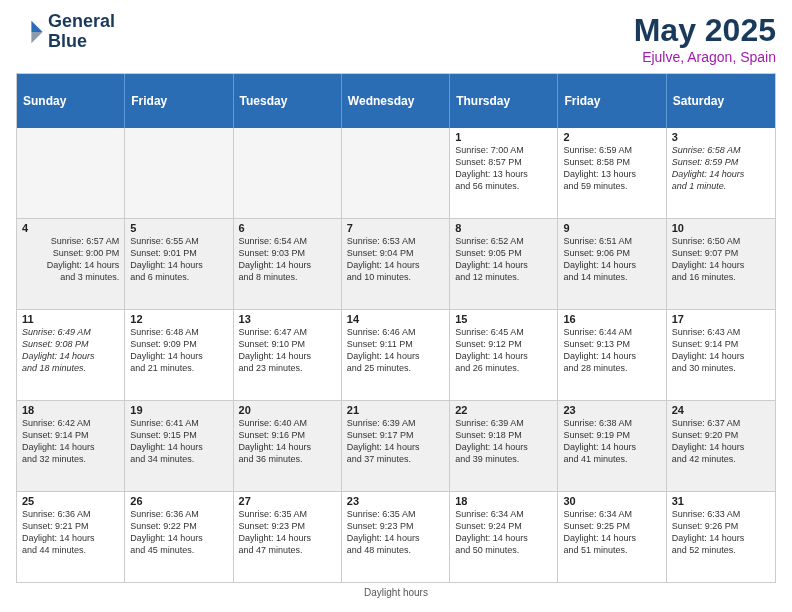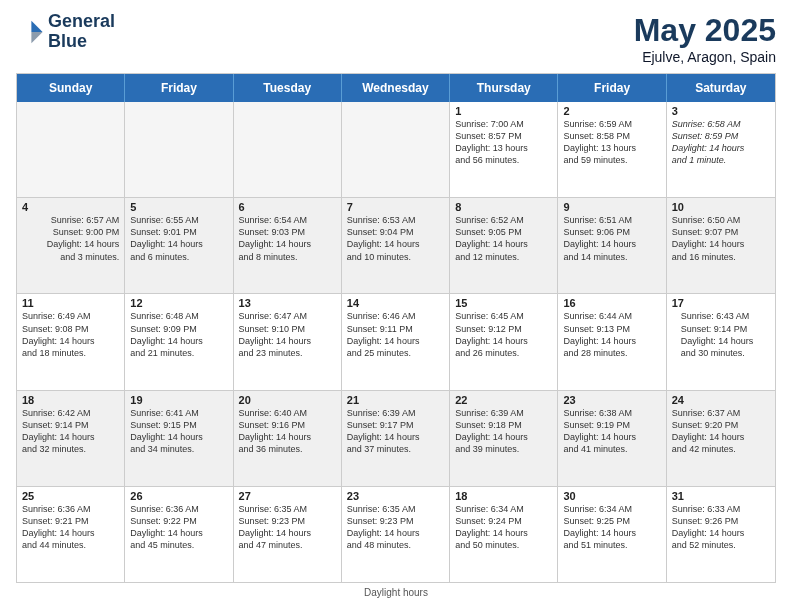--- a/index.html
+++ b/index.html
@@ -41,39 +41,39 @@
     .title-block {
       text-align: right;
     }
     .main-title {
       font-size: 32px;
       font-weight: bold;
       color: #1a3a5c;
     }
     .subtitle {
       font-size: 14px;
-      color: #0f172a;
+      color: #a21caf;
     }
     .calendar {
       flex: 1;
       display: flex;
       flex-direction: column;
       border: 1px solid #ccc;
     }
     .cal-header-row {
       display: grid;
       grid-template-columns: repeat(7, 1fr);
       background: #2a6db5;
     }
     .cal-header-cell {
       color: #fff;
       font-size: 12px;
       font-weight: bold;
-      padding: 7px 6px;
-      text-align: center;
+      padding: 20px 6px;
+      text-align: left;
       border-right: 1px solid #5a9dd5;
     }
     .cal-header-cell:last-child { border-right: none; }
     .cal-body {
       flex: 1;
       display: flex;
       flex-direction: column;
     }
     .cal-row {
       display: grid;
@@ -217,21 +217,21 @@
             <div class="day-number">10</div>
             <div class="cell-text" style="white-space: pre-line;">Sunrise: 6:50 AM
 Sunset: 9:07 PM
 Daylight: 14 hours
 and 16 minutes.</div>
           </div>
         </div>
         <div class="cal-row">
           <div class="cal-cell">
             <div class="day-number">11</div>
-            <div class="cell-text" style="white-space: pre-line;">Sunrise: 6:49 AM
+            <div class="cell-text" style="white-space: pre-line; font-style: italic;">Sunrise: 6:49 AM
 Sunset: 9:08 PM
 Daylight: 14 hours
 and 18 minutes.</div>
           </div>
           <div class="cal-cell">
             <div class="day-number">12</div>
             <div class="cell-text" style="white-space: pre-line;">Sunrise: 6:48 AM
 Sunset: 9:09 PM
 Daylight: 14 hours
 and 21 minutes.</div>
@@ -259,21 +259,21 @@
           </div>
           <div class="cal-cell">
             <div class="day-number">16</div>
             <div class="cell-text" style="white-space: pre-line;">Sunrise: 6:44 AM
 Sunset: 9:13 PM
 Daylight: 14 hours
 and 28 minutes.</div>
           </div>
           <div class="cal-cell">
             <div class="day-number">17</div>
-            <div class="cell-text" style="white-space: pre-line; margin-left: 9px;">Sunrise: 6:43 AM
+            <div class="cell-text" style="white-space: pre-line;">Sunrise: 6:43 AM
 Sunset: 9:14 PM
 Daylight: 14 hours
 and 30 minutes.</div>
           </div>
         </div>
         <div class="cal-row">
           <div class="cal-cell shaded">
             <div class="day-number">18</div>
             <div class="cell-text" style="white-space: pre-line;">Sunrise: 6:42 AM
 Sunset: 9:14 PM

